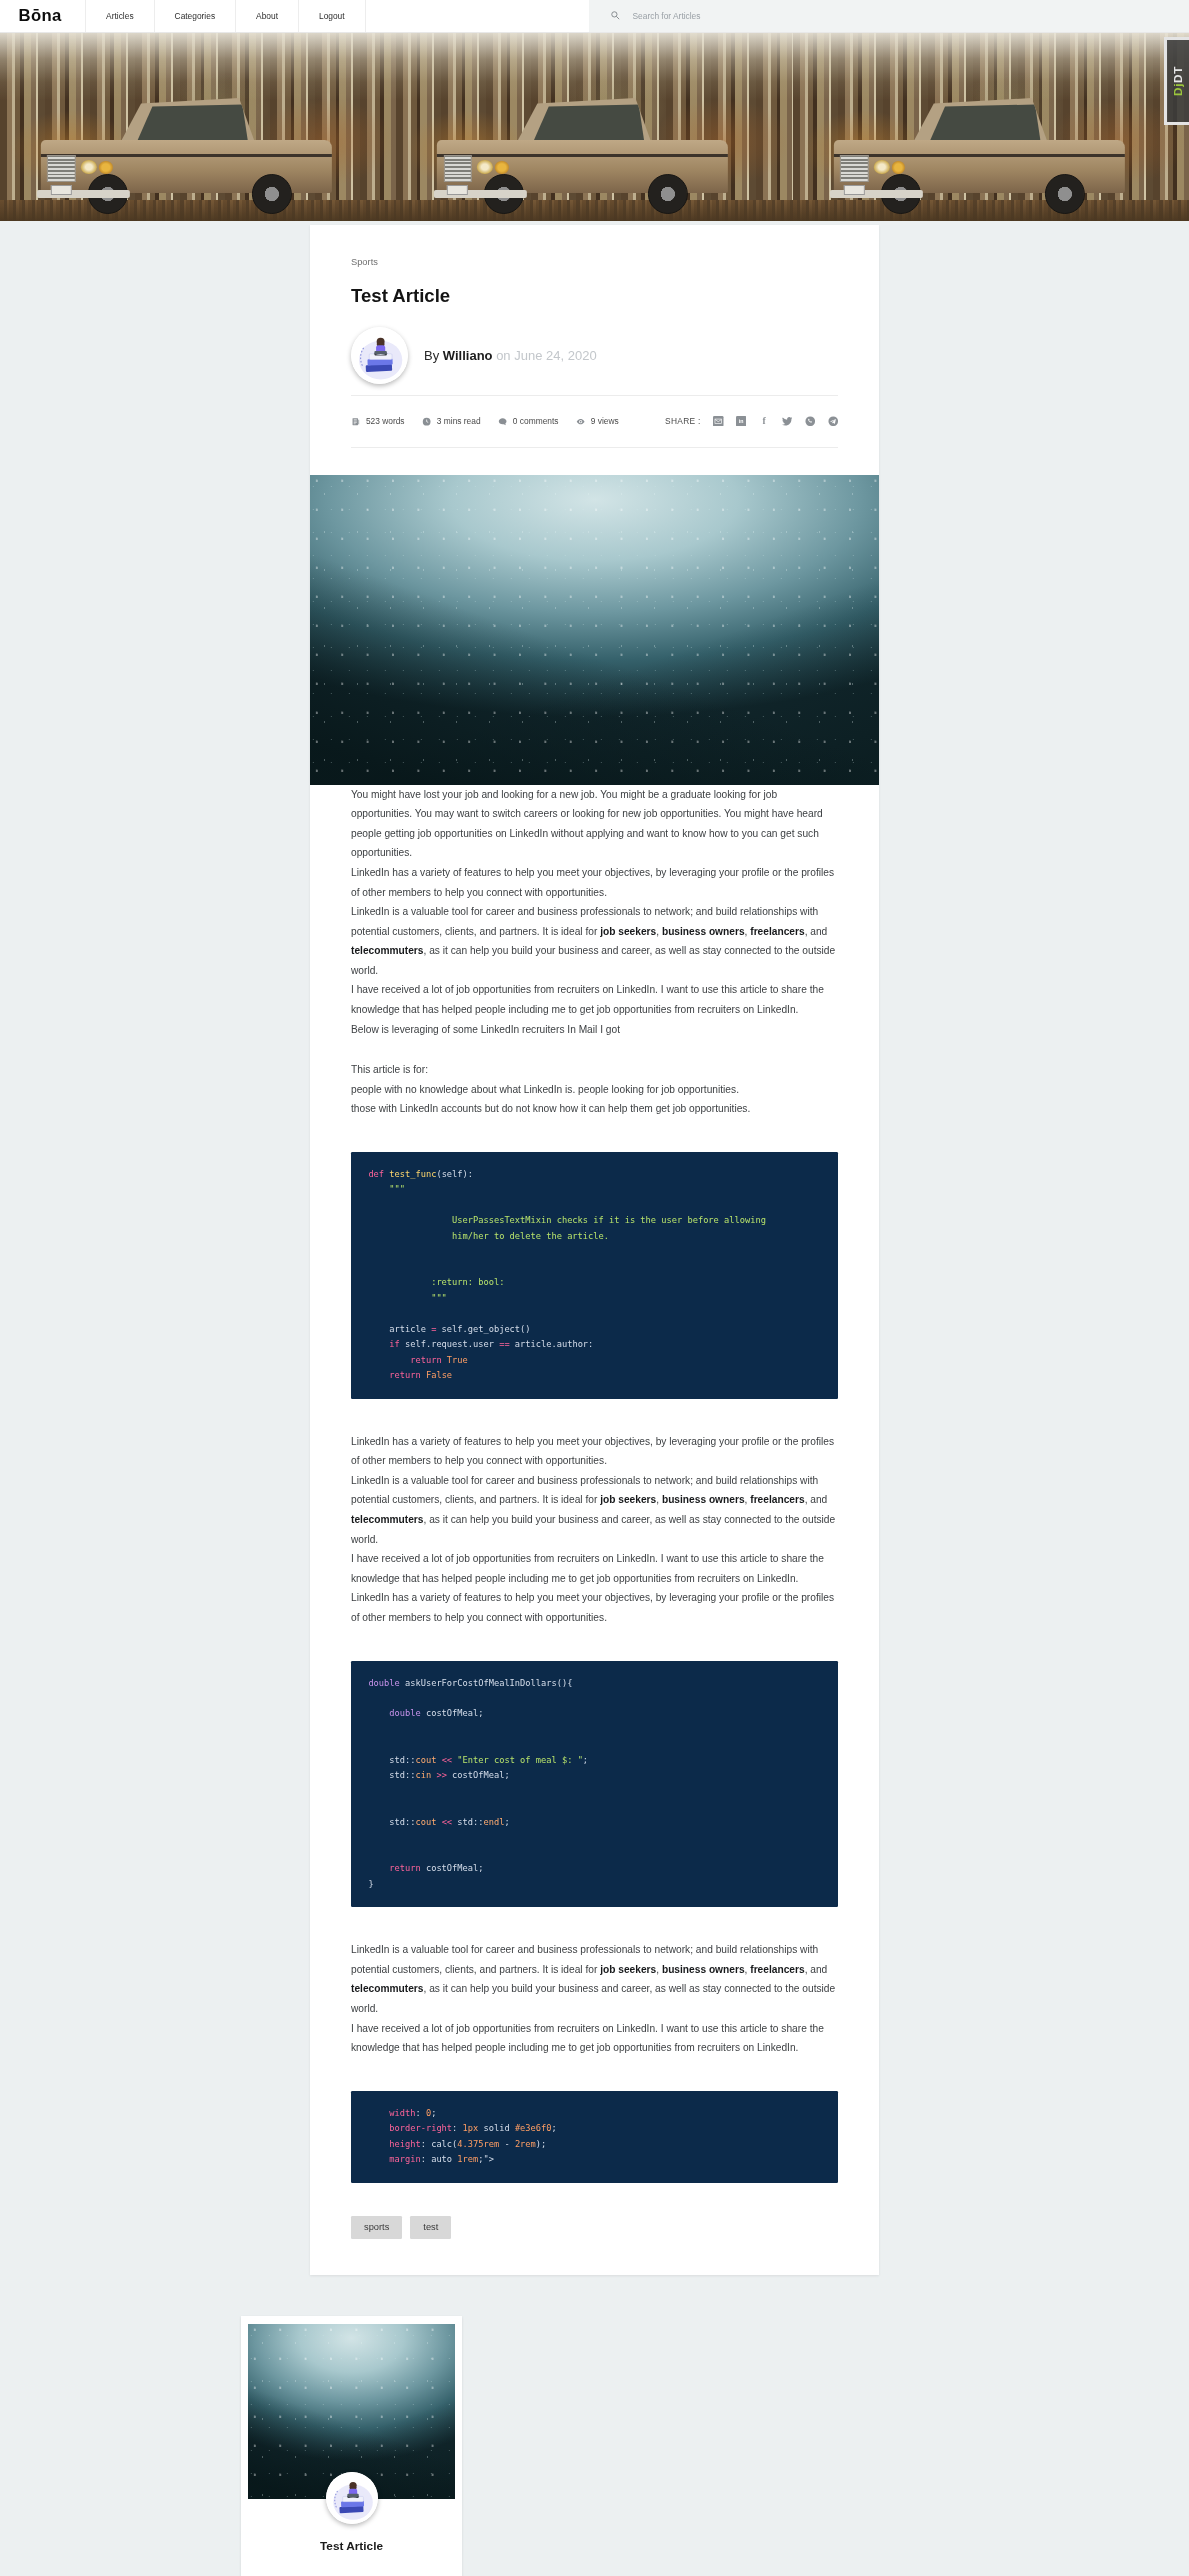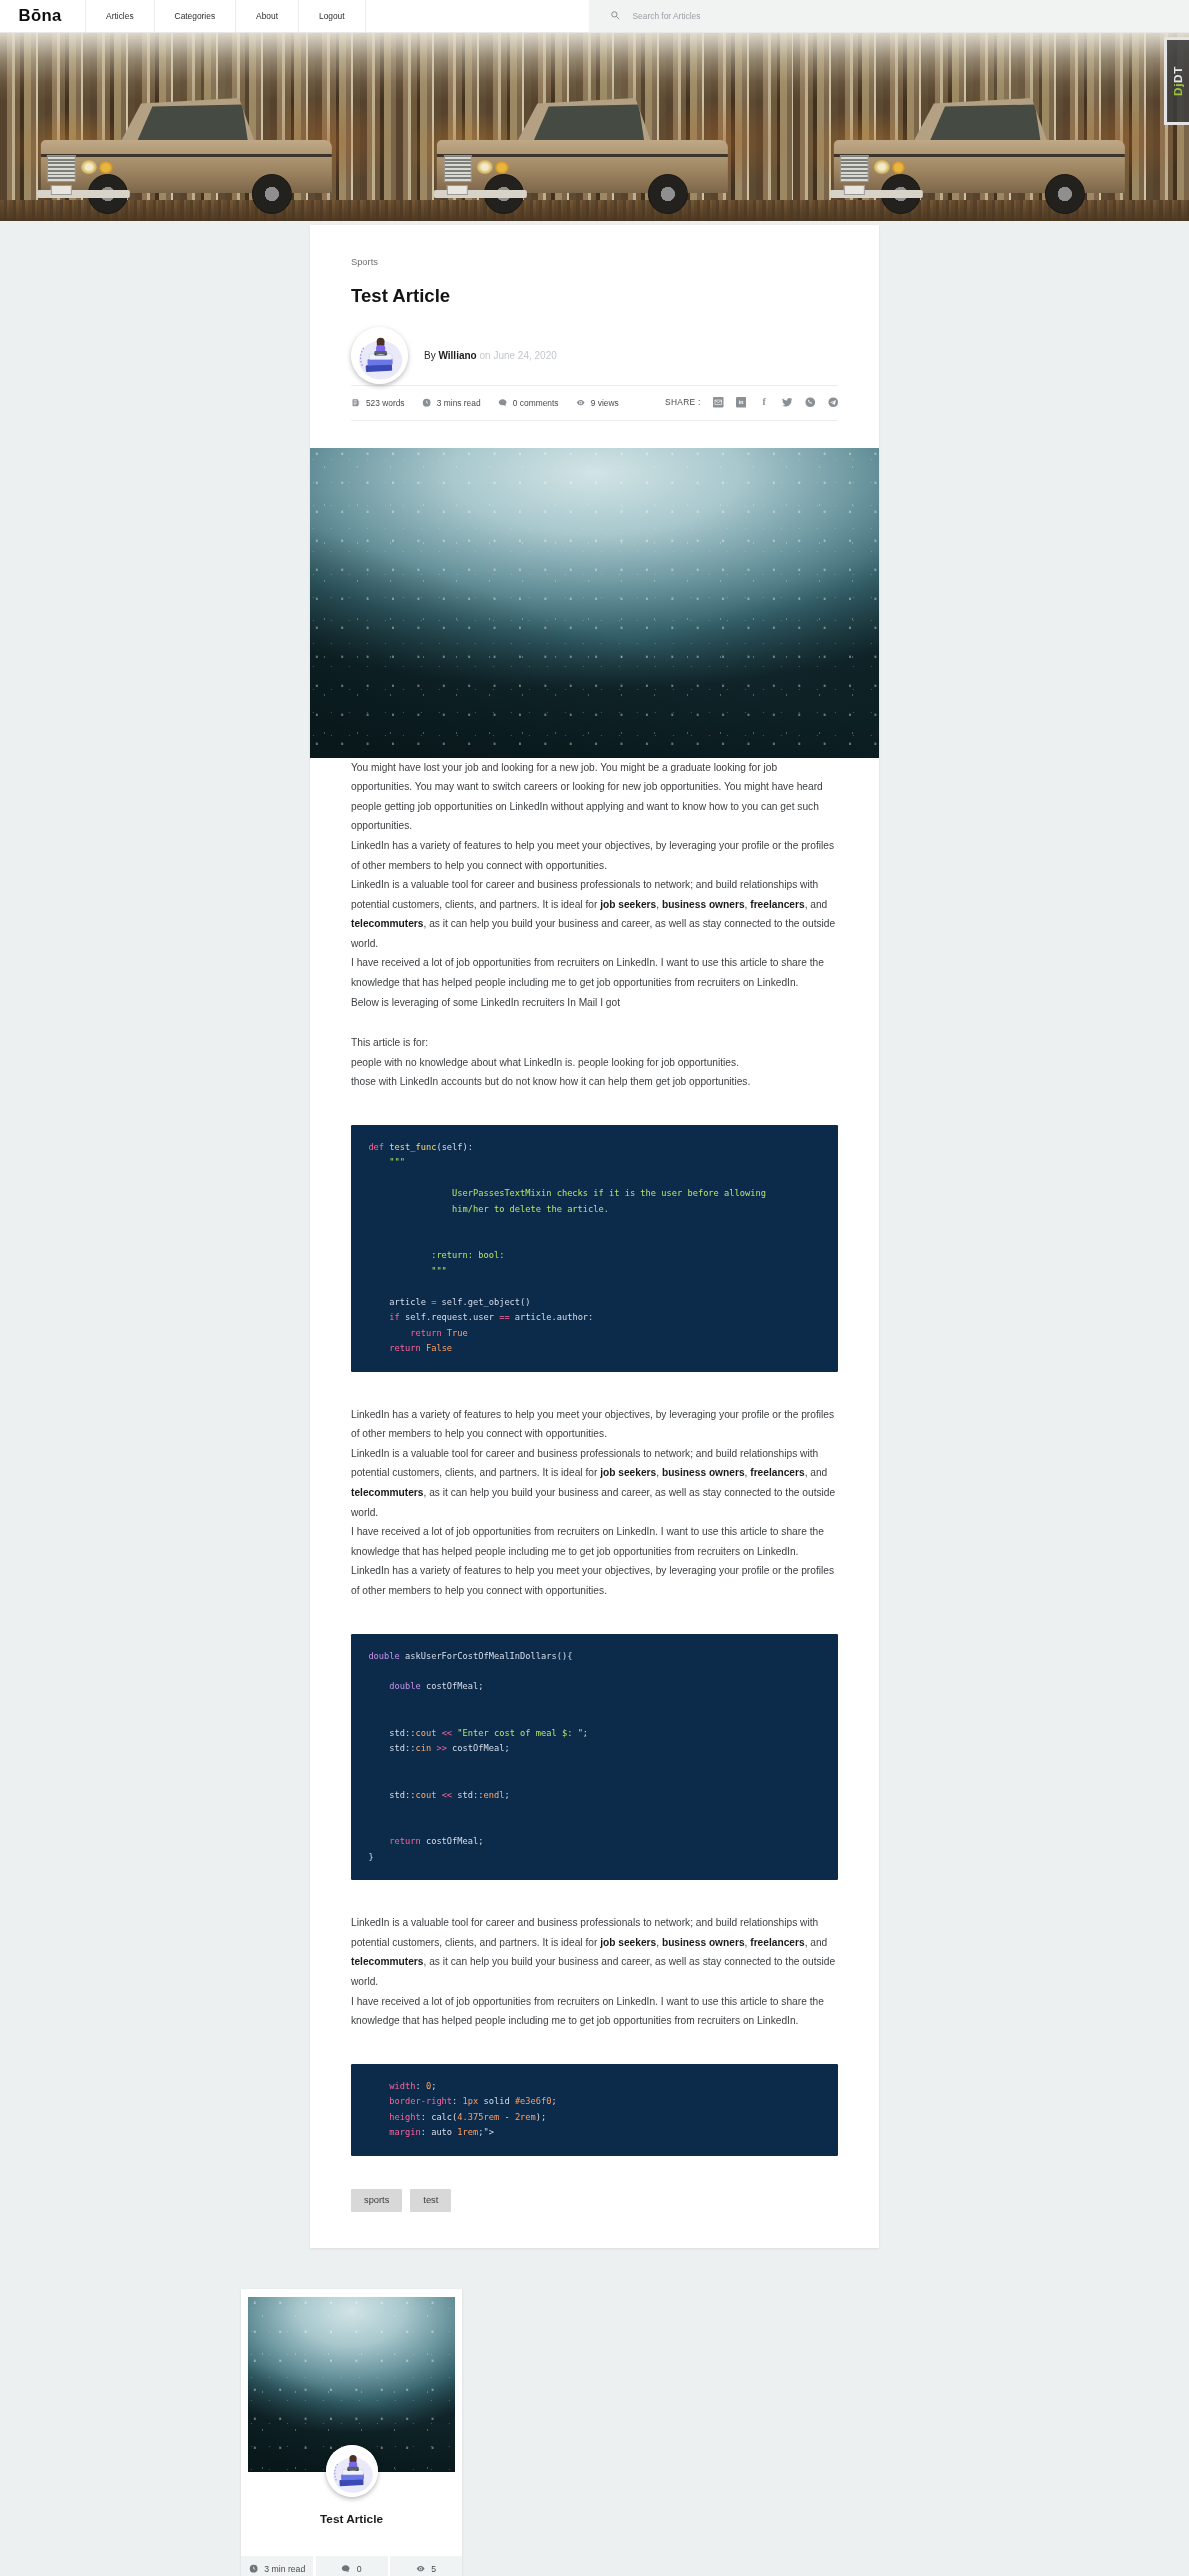--- a/index.html
+++ b/index.html
@@ -56,24 +56,24 @@
 
   
   .page { padding-top:4.3px; }
   .article-card { width:569px; margin:0 auto; background:#fff; box-shadow:0 0.6px 2.5px rgba(0,0,0,.08); }
   .card-head { padding:32px 41px 0; }
   .cat { font-size:9.3px; color:#6f6f6f; }
   .title { font-size:18.6px; font-weight:700; color:#141414; margin:17.4px 0 0; }
   .author-row { display:flex; align-items:center; margin-top:20px; }
   .avatar { width:57px; height:57px; border-radius:50%; box-shadow:0 1.9px 5.6px rgba(0,0,0,.28); background:#fff; flex:0 0 auto; }
   .avatar svg { display:block; width:100%; height:100%; border-radius:50%; }
-  .byline { margin-left:16px; font-size:10px; color:#2a2a2a; }
+  .byline { margin-left:16px; font-size:13px; color:#2a2a2a; }
   .byline .author { font-weight:bold; color:#1c1c1c; }
   .byline .date { color:#c3c7cb; }
-  .stats-bar { margin:1px 41px 0; border-top:0.6px solid #ececec; border-bottom:0.6px solid #ececec; height:36px; display:flex; align-items:center; justify-content:space-between; }
+  .stats-bar { margin:11px 41px 0; border-top:0.6px solid #ececec; border-bottom:0.6px solid #ececec; height:53px; display:flex; align-items:center; justify-content:space-between; }
   .stats-left { display:flex; align-items:center; }
   .stat { display:flex; align-items:center; margin-right:17.4px; font-size:8.4px; color:#4a4a4a; }
   .stat .icn { color:#8a8f94; margin-right:5.6px; }
   .stat .icn svg { width:9.3px; height:9.3px; display:block; }
   .share { display:flex; align-items:flex-start; font-size:8.4px; color:#4a4a4a; letter-spacing:0.3px; }
   .share-icn { color:#8b9095; margin-left:12.4px; cursor:pointer; }
   .share-icn svg { width:10.5px; height:10.5px; display:block; }
 
   .rain {
     background:

